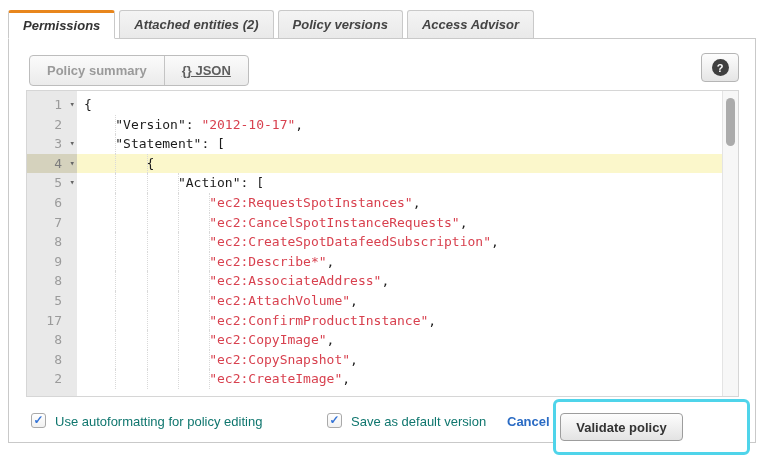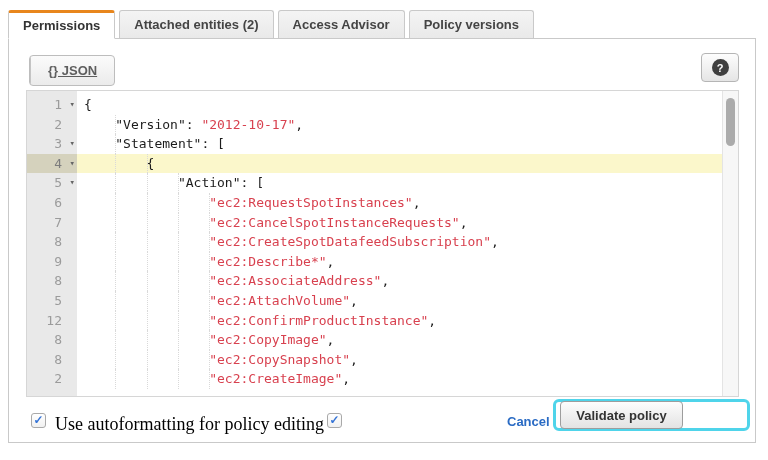--- a/index.html
+++ b/index.html
@@ -1,20 +1,20 @@
 <!DOCTYPE html>
 <html><head>
 <meta charset="utf-8">
 <style>
   * { margin:0; padding:0; box-sizing:border-box; }
   html,body { width:768px; height:460px; background:#ffffff; font-family:"Liberation Sans", sans-serif; }
   .page { position:relative; width:768px; height:460px; background:#fff; overflow:hidden; }
 
   
-  .tabs { position:absolute; left:8px; top:10px; display:flex; gap:4px; height:29px; z-index:3; }
+  .tabs { position:absolute; left:8px; top:10px; display:flex; gap:4px; height:29px; z-index:3;font-style:italic; }
   .tab { height:28px; padding:0 14px; font-size:13px; font-weight:bold; color:#444;
          background:linear-gradient(#f4f4f4,#e9e9e9); border:1px solid #c9c9c9; border-bottom:none;
          border-radius:3px 3px 0 0; display:flex; align-items:center; cursor:pointer; }
   .tab.active { background:#fff; color:#333; border-top:3px solid #e8861c; height:29px;
                 margin-bottom:-1px; border-bottom:1px solid #fff; }
 
   
   .panel { position:absolute; left:8px; top:38px; width:748px; height:405px;
            background:#fff; border:1px solid #c9c9c9; }
 
@@ -48,68 +48,69 @@
   .seg-p { color:#1c1c1c; }
   .seg-s { color:#d8414f; }
   .scrollbar { position:absolute; right:0; top:0; bottom:0; width:16px; background:#f7f7f7;
                border-left:1px solid #e4e4e4; cursor:pointer; }
   .thumb { position:absolute; left:3px; top:7px; width:9px; height:48px; background:#ababab; border-radius:5px; }
 
   
   .checkbox { position:absolute; width:15px; height:15px; border:1px solid #a9a9a9; border-radius:3px;
               background:linear-gradient(#ffffff,#f1f1f1); color:#3473d6; font-size:12px; font-weight:bold;
               line-height:13px; text-align:center; cursor:pointer; }
-  .cb-label { position:absolute; font-size:18px; color:#000000;font-family:Liberation Serif, serif; }
+  .cb-label { position:absolute; font-size:13px; color:#0f766e; }
   .cancel-link { position:absolute; font-size:13px; font-weight:bold; color:#2a6bc4; text-decoration:none; cursor:pointer; }
-  .ring { position:absolute; left:544px; top:360px; width:197px; height:32px; background:#fff;
+  .ring { position:absolute; left:544px; top:360px; width:197px; height:56px; background:#fff;
           border:3px solid #4fd4ea; border-radius:6px; display:flex; align-items:center;
           padding:0 4px; gap:5px; z-index:2; }
   .btn { height:28px; border-radius:4px; font-family:"Liberation Sans", sans-serif;
          font-size:13px; font-weight:bold; cursor:pointer; }
   .btn-validate { width:123px; border:1px solid #9d9d9d; color:#333;
                   background:linear-gradient(#fdfdfd,#e3e3e3); }
   .btn-save { width:56px; border:1px solid #1a5795; color:#fff;
               background:linear-gradient(#3a80c8,#1d63ab); }
 </style>
 </head>
 <body>
 
 <div class="page">
 
   <div class="tabs" id="tabs">
       <div class="tab active">Permissions</div>
       <div class="tab">Attached entities (2)</div>
+      <div class="tab">Policy versions</div>
       <div class="tab">Access Advisor</div>
-      <div class="tab">Policy versions</div>
     </div>
 
   <div class="panel">
 
     <div class="seg-control">
+      <button class="seg seg-summary">Policy summary</button>
       <button class="seg seg-json">{} JSON</button>
     </div>
 
     <button class="help-btn">
       <span class="help-circle">?</span>
     </button>
 
     <div class="editor">
       <div class="gutter" id="gutter">
           <div class="gnum">1<span class="fold">▾</span></div>
           <div class="gnum">2</div>
           <div class="gnum">3<span class="fold">▾</span></div>
           <div class="gnum active">4<span class="fold">▾</span></div>
           <div class="gnum">5<span class="fold">▾</span></div>
           <div class="gnum">6</div>
           <div class="gnum">7</div>
           <div class="gnum">8</div>
           <div class="gnum">9</div>
           <div class="gnum">8</div>
           <div class="gnum">5</div>
-          <div class="gnum">12</div>
+          <div class="gnum">17</div>
           <div class="gnum">8</div>
           <div class="gnum">8</div>
           <div class="gnum">2</div>
         </div>
       <div class="code-rows" id="code-rows">
           <div class="cline"><span style="margin-left: 0px;"><span class="seg-p">{</span></span></div>
           <div class="cline"><span class="guide" style="left: 38.304px;"></span><span style="margin-left: 31.304px;"><span class="seg-p">"Version": </span><span class="seg-s">"2012-10-17"</span><span class="seg-p">,</span></span></div>
           <div class="cline"><span class="guide" style="left: 38.304px;"></span><span style="margin-left: 31.304px;"><span class="seg-p">"Statement": [</span></span></div>
           <div class="cline hl"><span class="guide" style="left: 38.304px;"></span><span class="guide" style="left: 69.608px;"></span><span style="margin-left: 62.608px;"><span class="seg-p">{</span></span></div>
           <div class="cline"><span class="guide" style="left: 38.304px;"></span><span class="guide" style="left: 69.608px;"></span><span class="guide" style="left: 100.912px;"></span><span style="margin-left: 93.912px;"><span class="seg-p">"Action": [</span></span></div>
@@ -126,20 +127,21 @@
         </div>
       <div class="scrollbar">
         <div class="thumb"></div>
       </div>
     </div>
 
     <div class="checkbox" style="left:22px; top:374px;">✓</div>
     <div class="cb-label" style="left:46px; top:375px;">Use autoformatting for policy editing</div>
 
     <div class="checkbox" style="left:318px; top:374px;">✓</div>
+    <div class="cb-label" style="left:342px; top:375px;">Save as default version</div>
 
     <a class="cancel-link" style="left:498px; top:375px;">Cancel</a>
 
     <div class="ring">
       <button class="btn btn-validate">Validate policy</button>
     </div>
 
   </div>
 </div>
 

